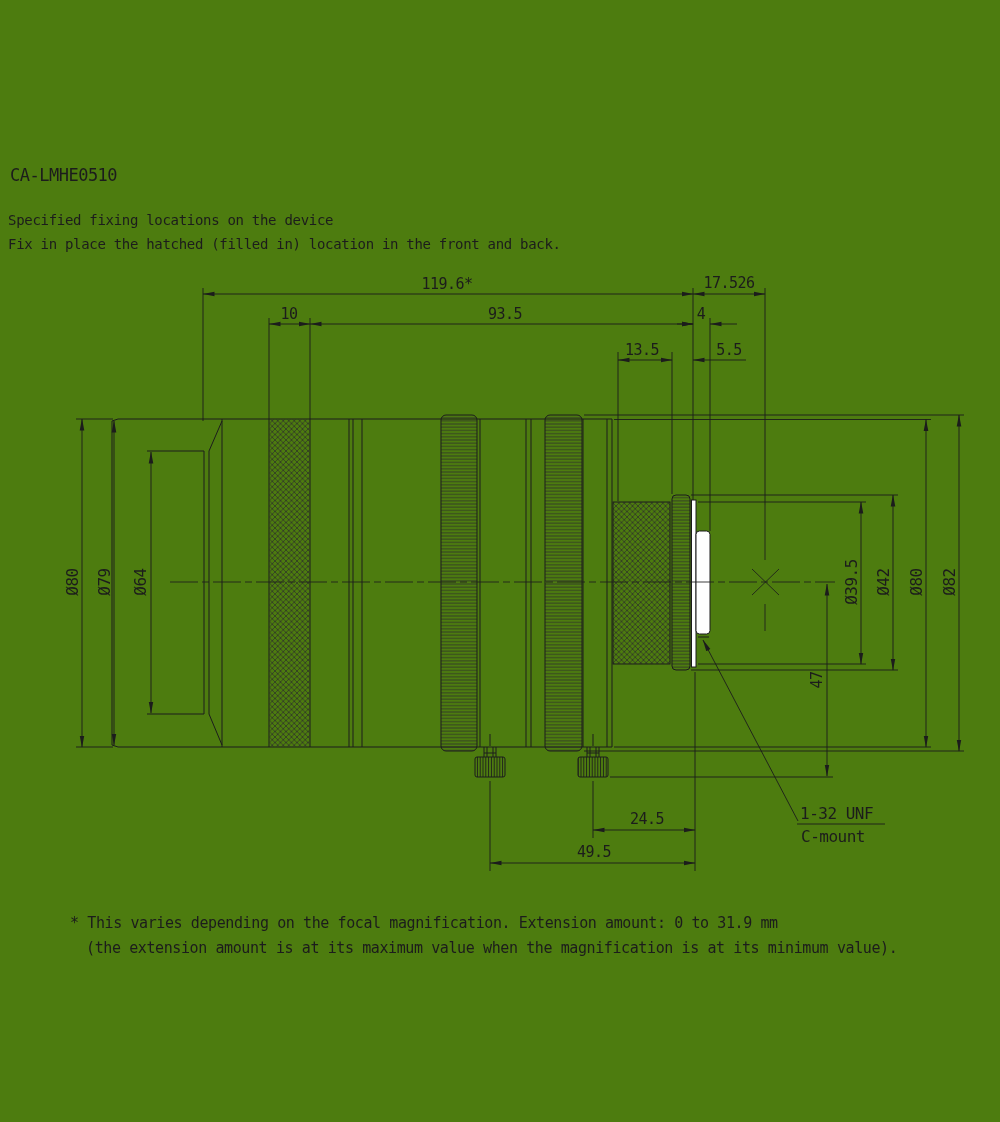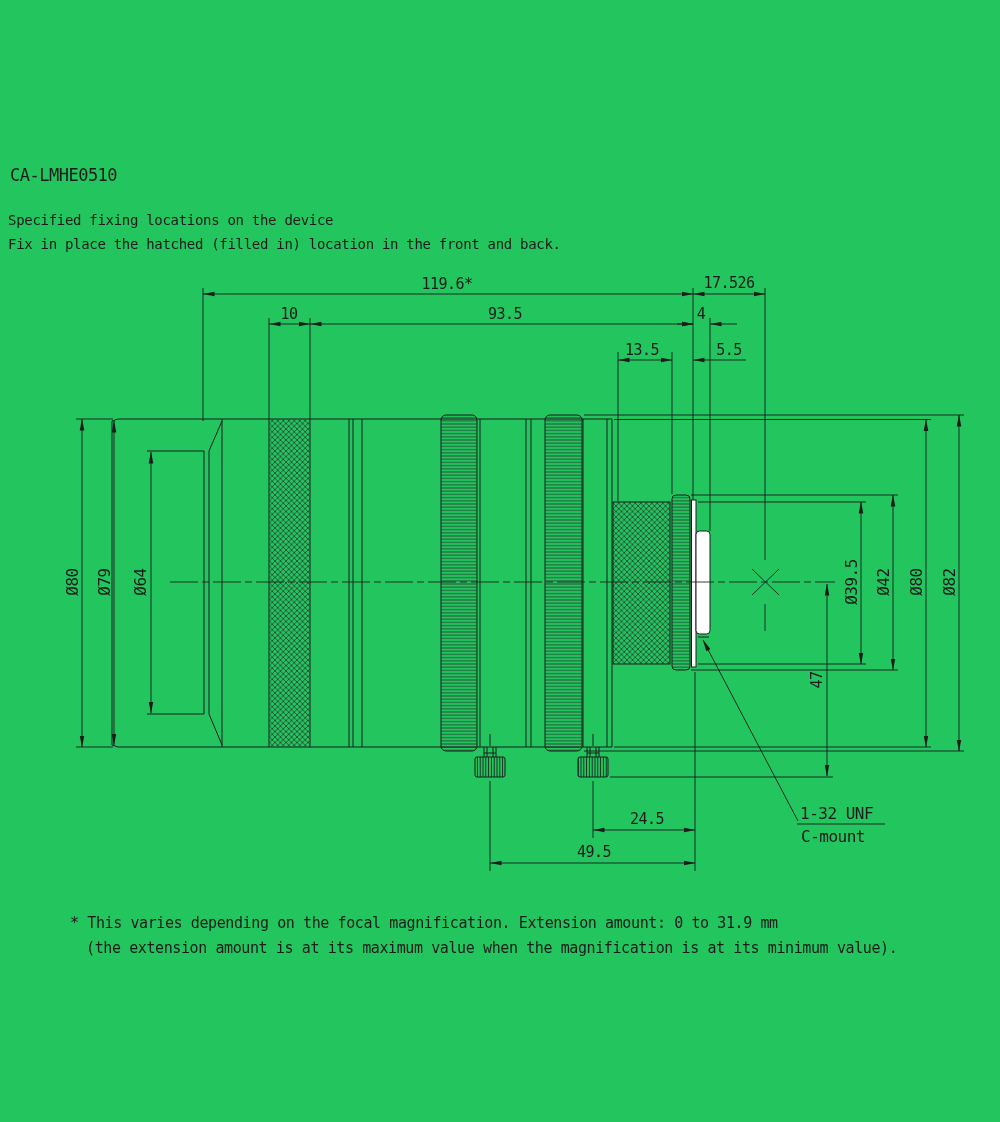--- a/index.html
+++ b/index.html
@@ -1,16 +1,16 @@
 <!DOCTYPE html>
 <html><head>
 <meta charset="utf-8">
 <style>
   html,body{margin:0;padding:0;background:#fff;}
-  #page{position:relative;width:1000px;height:1122px;background:#22c55e;overflow:hidden;
+  #page{position:relative;width:1000px;height:1122px;background:#4d7c0f;overflow:hidden;
         font-family:"DejaVu Sans Mono","Liberation Mono",monospace;}
   svg{position:absolute;left:0;top:0;}
   text{fill:#1c1c1c;font-family:"DejaVu Sans Mono","Liberation Mono",monospace;}
   .t-title{font-size:17px;letter-spacing:-0.5px;}
   .t-note{font-size:14px;letter-spacing:-0.3px;}
   .t-dim{font-size:15px;letter-spacing:-0.5px;}
   .t-dia{font-size:16px;letter-spacing:-0.5px;}
   .t-foot{font-size:15px;letter-spacing:-0.4px;}
   .t-mount{font-size:16px;letter-spacing:-0.5px;}
   .ln{stroke:#1c1c1c;stroke-width:1;fill:none;}

